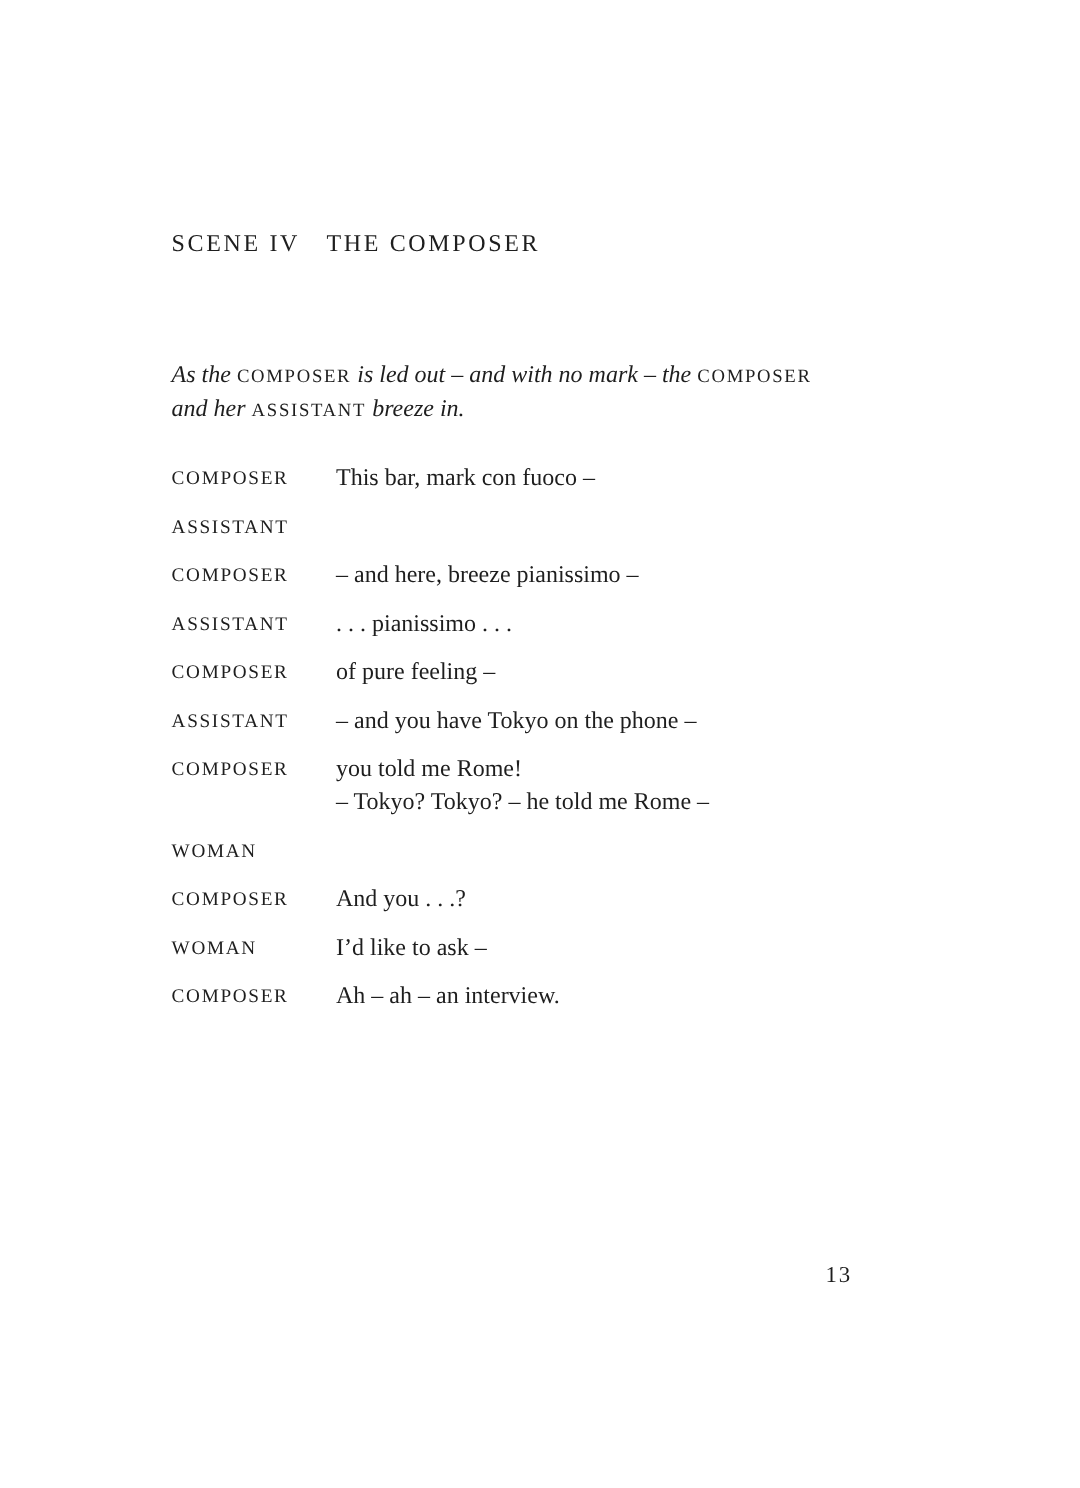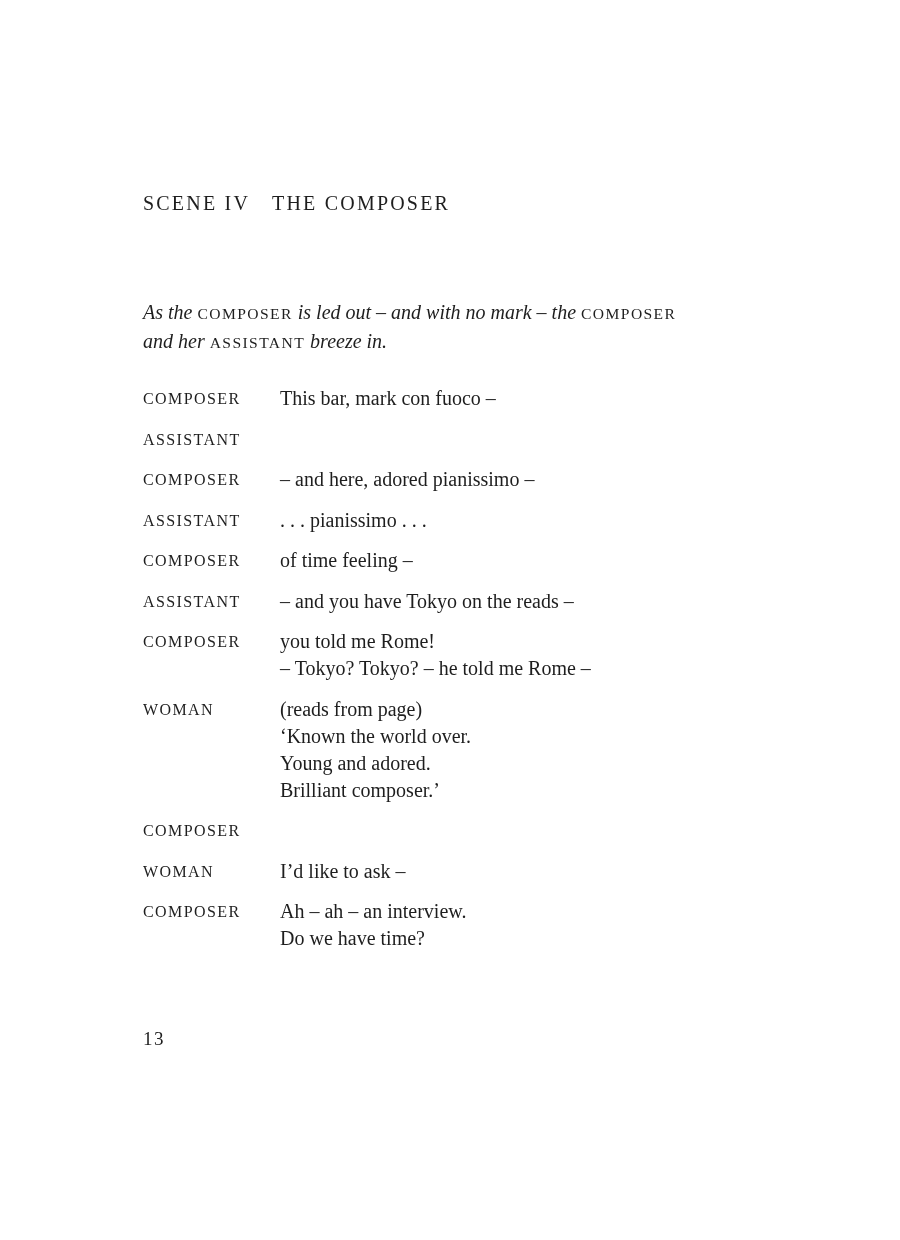--- a/index.html
+++ b/index.html
@@ -51,23 +51,23 @@
   .line { display: block; }
   .it { }
   .sc {
     font-style: normal;
     font-size: 0.78em;
     letter-spacing: 0.09em;
   }
   .folio {
     position: absolute;
     left: 143px;
-    top: 1028px;
+    top: 1052px;
     width: 567px;
-    text-align: left;
+    text-align: right;
     font-size: 19px;
     letter-spacing: 1.5px;
     font-variant-numeric: oldstyle-nums;
   }
 </style>
 </head>
 <body>
 
 <div class="page">
   <h1 class="scene-heading"><span>SCENE IV</span><span class="heading-gap"></span><span>THE COMPOSER</span></h1>
@@ -83,69 +83,65 @@
         <div class="speech-text">
           <span class="line"><span>This bar, mark </span><span class="it">con fuoco</span><span> –</span></span>
         </div>
       </div>
       <div class="speech">
         <span class="speaker">ASSISTANT</span>
       </div>
       <div class="speech">
         <span class="speaker">COMPOSER</span>
         <div class="speech-text">
-          <span class="line"><span>– and here, adored </span><span class="it">pianissimo</span><span> –</span></span>
+          <span class="line"><span>– and here, breeze </span><span class="it">pianissimo</span><span> –</span></span>
         </div>
       </div>
       <div class="speech">
         <span class="speaker">ASSISTANT</span>
         <div class="speech-text">
           <span class="line"><span>. . . </span><span class="it">pianissimo</span><span> . . .</span></span>
         </div>
       </div>
       <div class="speech">
         <span class="speaker">COMPOSER</span>
         <div class="speech-text">
-          <span class="line"><span>of time feeling –</span></span>
+          <span class="line"><span>of pure feeling –</span></span>
         </div>
       </div>
       <div class="speech">
         <span class="speaker">ASSISTANT</span>
         <div class="speech-text">
-          <span class="line"><span>– and you have Tokyo on the reads –</span></span>
+          <span class="line"><span>– and you have Tokyo on the phone –</span></span>
         </div>
       </div>
       <div class="speech">
         <span class="speaker">COMPOSER</span>
         <div class="speech-text">
           <span class="line"><span>you told me Rome!</span></span>
           <span class="line"><span>– Tokyo? Tokyo? – he told me Rome –</span></span>
         </div>
       </div>
       <div class="speech">
         <span class="speaker">WOMAN</span>
-        <div class="speech-text">
-          <span class="line"><span class="it">(reads from page)</span></span>
-          <span class="line"><span>‘Known the world over.</span></span>
-          <span class="line"><span>Young and adored.</span></span>
-          <span class="line"><span>Brilliant composer.’</span></span>
-        </div>
       </div>
       <div class="speech">
         <span class="speaker">COMPOSER</span>
+        <div class="speech-text">
+          <span class="line"><span>And you . . .?</span></span>
+        </div>
       </div>
       <div class="speech">
         <span class="speaker">WOMAN</span>
         <div class="speech-text">
           <span class="line"><span>I’d like to ask –</span></span>
         </div>
       </div>
       <div class="speech">
         <span class="speaker">COMPOSER</span>
         <div class="speech-text">
           <span class="line"><span>Ah – ah – an interview.</span></span>
-          <span class="line"><span>Do we have time?</span></span>
         </div>
       </div>
     </div>
 
   <div class="folio">13</div>
 </div>
 
 </body></html>

